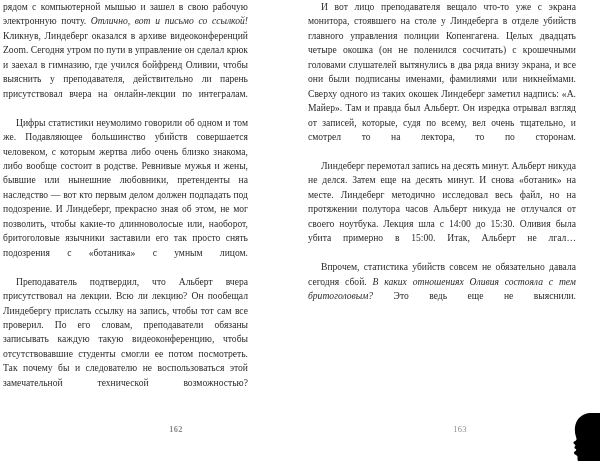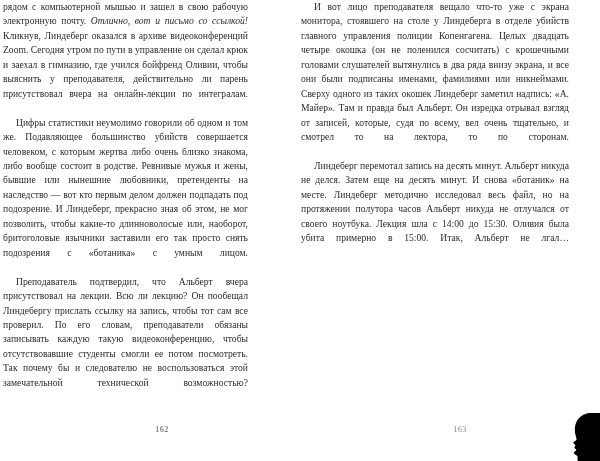--- a/index.html
+++ b/index.html
@@ -38,21 +38,21 @@
     top: 0px;
     font-size: 9.6px;
     line-height: 14.45px;
     color: #2b2b2b;
     text-align: justify;
     text-justify: inter-word;
     -webkit-hyphens: manual;
     hyphens: manual;
   }
   .page.left .text-column  { left: 3px;  width: 245px; }
-  .page.right .text-column { left: 1px;  width: 268px; }
+  .page.right .text-column { left: 8px;  width: 268px; }
 
   .para {
     margin: 0;
     text-indent: 13px;
     text-align: justify;
   }
   .para.no-indent { text-indent: 0; }
 
   
   .para:after {
@@ -67,21 +67,21 @@
 
   .folio {
     position: absolute;
     top: 425px;
     width: 100%;
     text-align: center;
     font-size: 8.4px;
     color: #8a8a8a;
     letter-spacing: 0.3px;
   }
-  .page.left .folio  { left: 2px;  width: 320px; font-weight: bold; }
+  .page.left .folio  { left: 16px;  width: 320px; font-weight: bold; }
   .page.right .folio { left: 0px;  width: 320px; }
 
   
   #silhouette {
     position: absolute;
     right: -6px;
     bottom: -4px;
     width: 46px;
     height: 52px;
     overflow: hidden;
@@ -100,20 +100,21 @@
         <p class="para"><span class="">Цифры статистики неумолимо говорили об одном и том же. Подавляющее большинство убийств совершается человеком, с которым жертва либо очень близко знакома, либо вообще состоит в родстве. Ревнивые мужья и жены, бывшие или нынешние любовники, претенденты на наследство — вот кто первым делом должен подпадать под подозрение. И Линдеберг, прекрасно зная об этом, не мог позволить, чтобы какие-то длинноволосые или, наоборот, бритоголовые язычники заставили его так просто снять подозрения с «ботаника» с умным лицом.</span></p>
         <p class="para"><span class="">Преподаватель подтвердил, что Альберт вчера присутствовал на лекции. Всю ли лекцию? Он пообещал Линдебергу прислать ссылку на запись, чтобы тот сам все проверил. По его словам, преподаватели обязаны записывать каждую такую видеоконференцию, чтобы отсутствовавшие студенты смогли ее потом посмотреть. Так почему бы и следователю не воспользоваться этой замечательной технической возможностью?</span></p>
       </div>
     <div class="folio" style="color: rgb(138, 138, 138);">162</div>
   </div>
 
   <div class="page right">
     <div class="text-column" id="right-col" style="color: rgb(43, 43, 43);">
         <p class="para"><span class="">И вот лицо преподавателя вещало что-то уже с экрана монитора, стоявшего на столе у Линдеберга в отделе убийств главного управления полиции Копенгагена. Целых двадцать четыре окошка (он не поленился сосчитать) с крошечными головами слушателей вытянулись в два ряда внизу экрана, и все они были подписаны именами, фамилиями или никнеймами. Сверху одного из таких окошек Линдеберг заметил надпись: «А. Майер». Там и правда был Альберт. Он изредка отрывал взгляд от записей, которые, судя по всему, вел очень тщательно, и смотрел то на лектора, то по сторонам.</span></p>
         <p class="para"><span class="">Линдеберг перемотал запись на десять минут. Альберт никуда не делся. Затем еще на десять минут. И снова «ботаник» на месте. Линдеберг методично исследовал весь файл, но на протяжении полутора часов Альберт никуда не отлучался от своего ноутбука. Лекция шла с 14:00 до 15:30. Оливия была убита примерно в 15:00. Итак, Альберт не лгал…</span></p>
+        <p class="para"><span class="">Впрочем, статистика убийств совсем не обязательно давала сегодня сбой. </span><span class="ital">В каких отношениях Оливия состояла с тем бритоголовым?</span><span class=""> Это ведь еще не выяснили.</span></p>
       </div>
     <div class="folio" style="color: rgb(138, 138, 138);">163</div>
   </div>
 
   <div id="silhouette">
     <svg width="46" height="52" viewBox="0 0 46 52" xmlns="http://www.w3.org/2000/svg">
       <path d="M30 0
                C23.5 0.5 18.5 4 16.2 9.6
                C14.4 14.0 14.6 18.6 15.6 22.6
                C16.1 24.6 16.9 26.1 16.3 27.0

